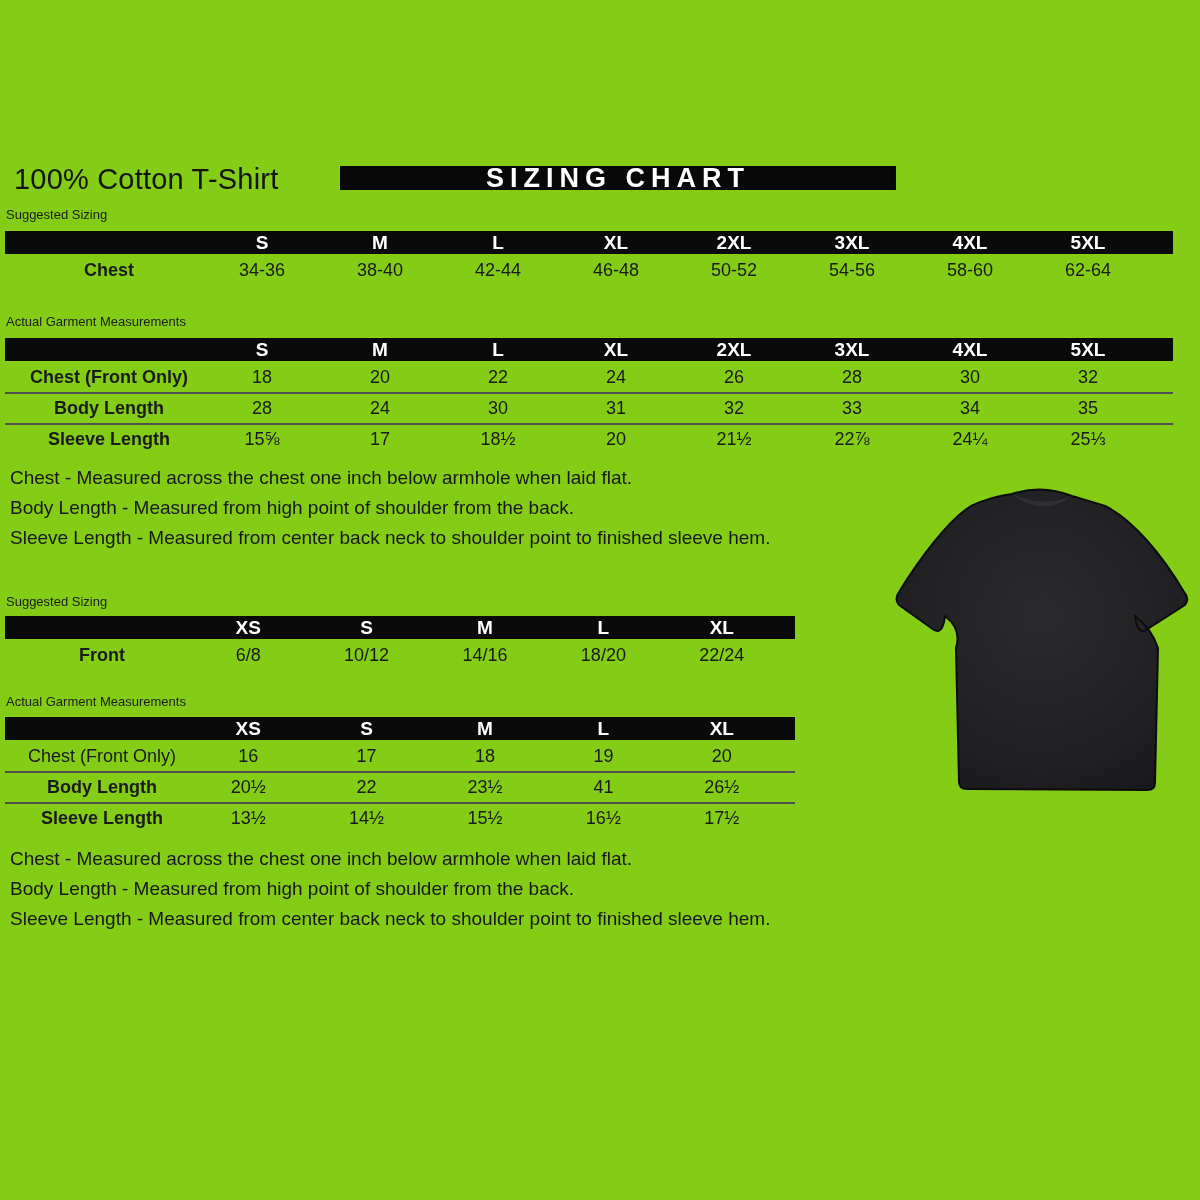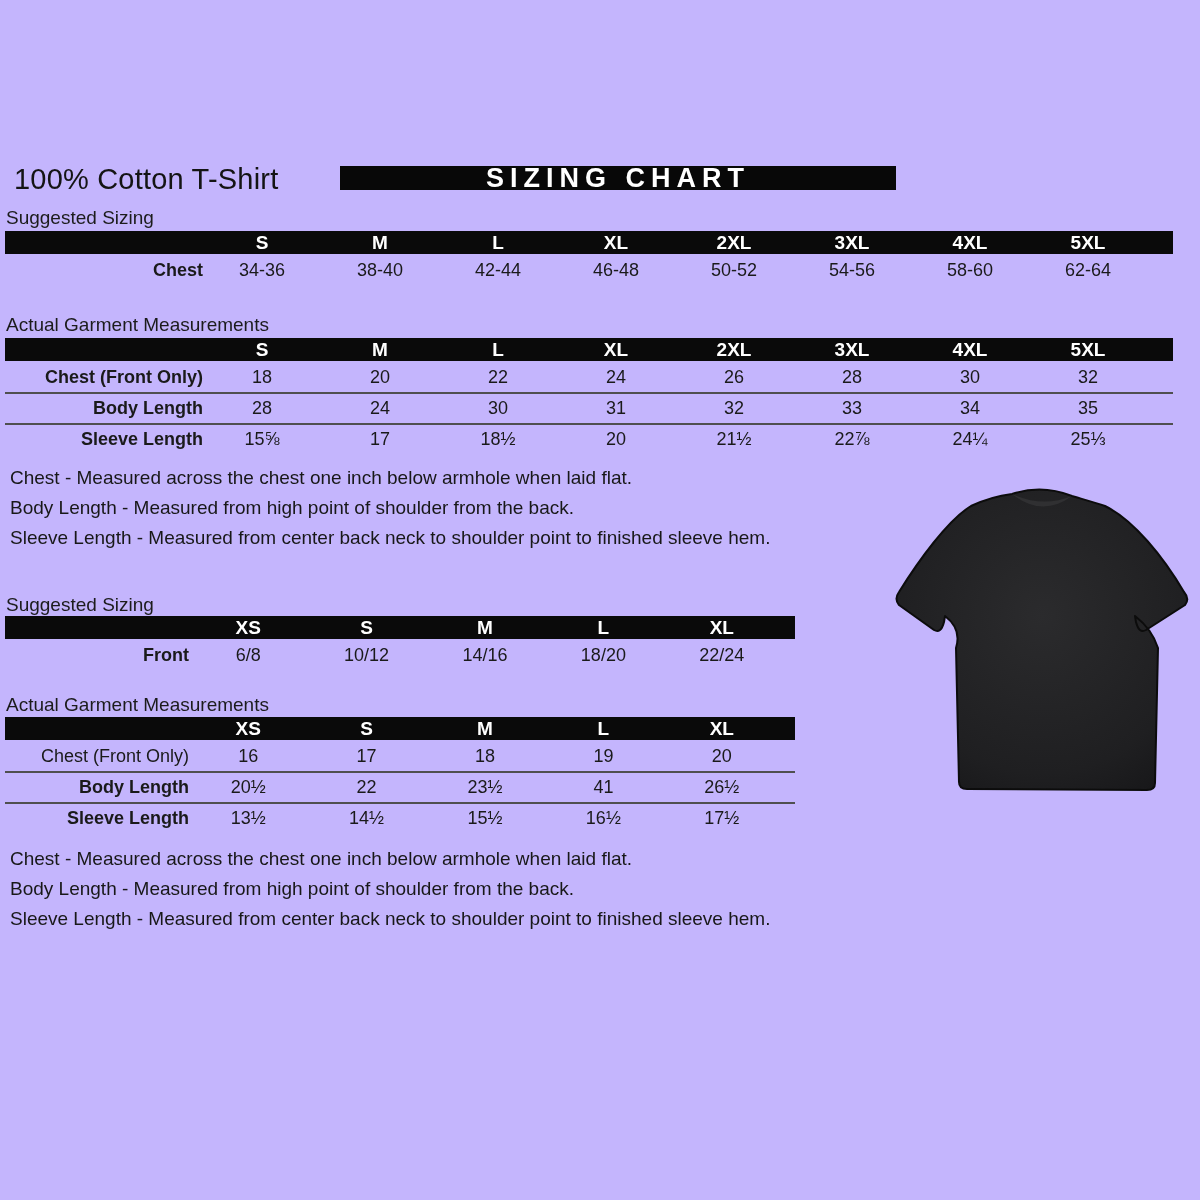--- a/index.html
+++ b/index.html
@@ -1,48 +1,48 @@
 <!DOCTYPE html>
 <html><head>
 <meta charset="utf-8">
 <style>
   html,body{margin:0;padding:0;background:#ffffff;}
   .page{
-    position:relative;width:1200px;height:1200px;background:#c4b5fd;
+    position:relative;width:1200px;height:1200px;background:#84cc16;
     font-family:"Liberation Sans", sans-serif;color:#141414;overflow:hidden;
   }
   .page-title{
     position:absolute;left:14px;top:163px;font-size:29px;font-weight:400;
     letter-spacing:0.2px;color:#141414;margin:0;
   }
   .banner{
     position:absolute;left:340px;top:166px;width:556px;height:24px;
     background:#080808;color:#ffffff;display:flex;align-items:center;justify-content:center;
     font-size:27px;font-weight:700;letter-spacing:6px;
   }
-  .slabel{position:absolute;left:6px;font-size:19px;color:#1c1c1c;}
+  .slabel{position:absolute;left:6px;font-size:13px;color:#1c1c1c;}
   #sl1{top:207px}
   #al1{top:314px}
   #sl2{top:594px}
   #al2{top:694px}
   .youth-title{
     position:absolute;left:5px;top:546px;font-size:28px;font-weight:700;color:#0f0f0f;margin:0;
     letter-spacing:0.2px;
   }
   .table{position:absolute;left:5px;}
   #t1{top:231px;width:1168px;}
   #t2{top:338px;width:1168px;}
   #t3{top:616px;width:790px;}
   #t4{top:717px;width:790px;}
   .trow{display:grid;align-items:center;}
   .trow.thead{background:#0a0a0a;height:23px;margin-bottom:2px;}
   .trow.tdata{height:29px;}
   .tcell{font-size:18px;text-align:center;color:#1a1a1a;white-space:nowrap;}
   .thead .tcell{color:#ffffff;font-weight:700;font-size:19px;}
-  .tlabel{text-align:right;padding-left:10px;font-weight:700;}
+  .tlabel{text-align:center;padding-left:10px;font-weight:700;}
   .tlabel .ls{font-weight:700;}
   .tlabel.normal .lb{font-weight:400;}
   .lined .tdata + .tdata{border-top:2px solid #4f4f4f;}
   .notes{position:absolute;left:10px;}
   #n1{top:463px}
   #n2{top:844px}
   .note{font-size:19px;line-height:30px;height:30px;color:#181818;white-space:nowrap;}
   .tshirt-wrap{position:absolute;left:886px;top:482px;width:312px;height:324px;}
 </style>
 </head>

